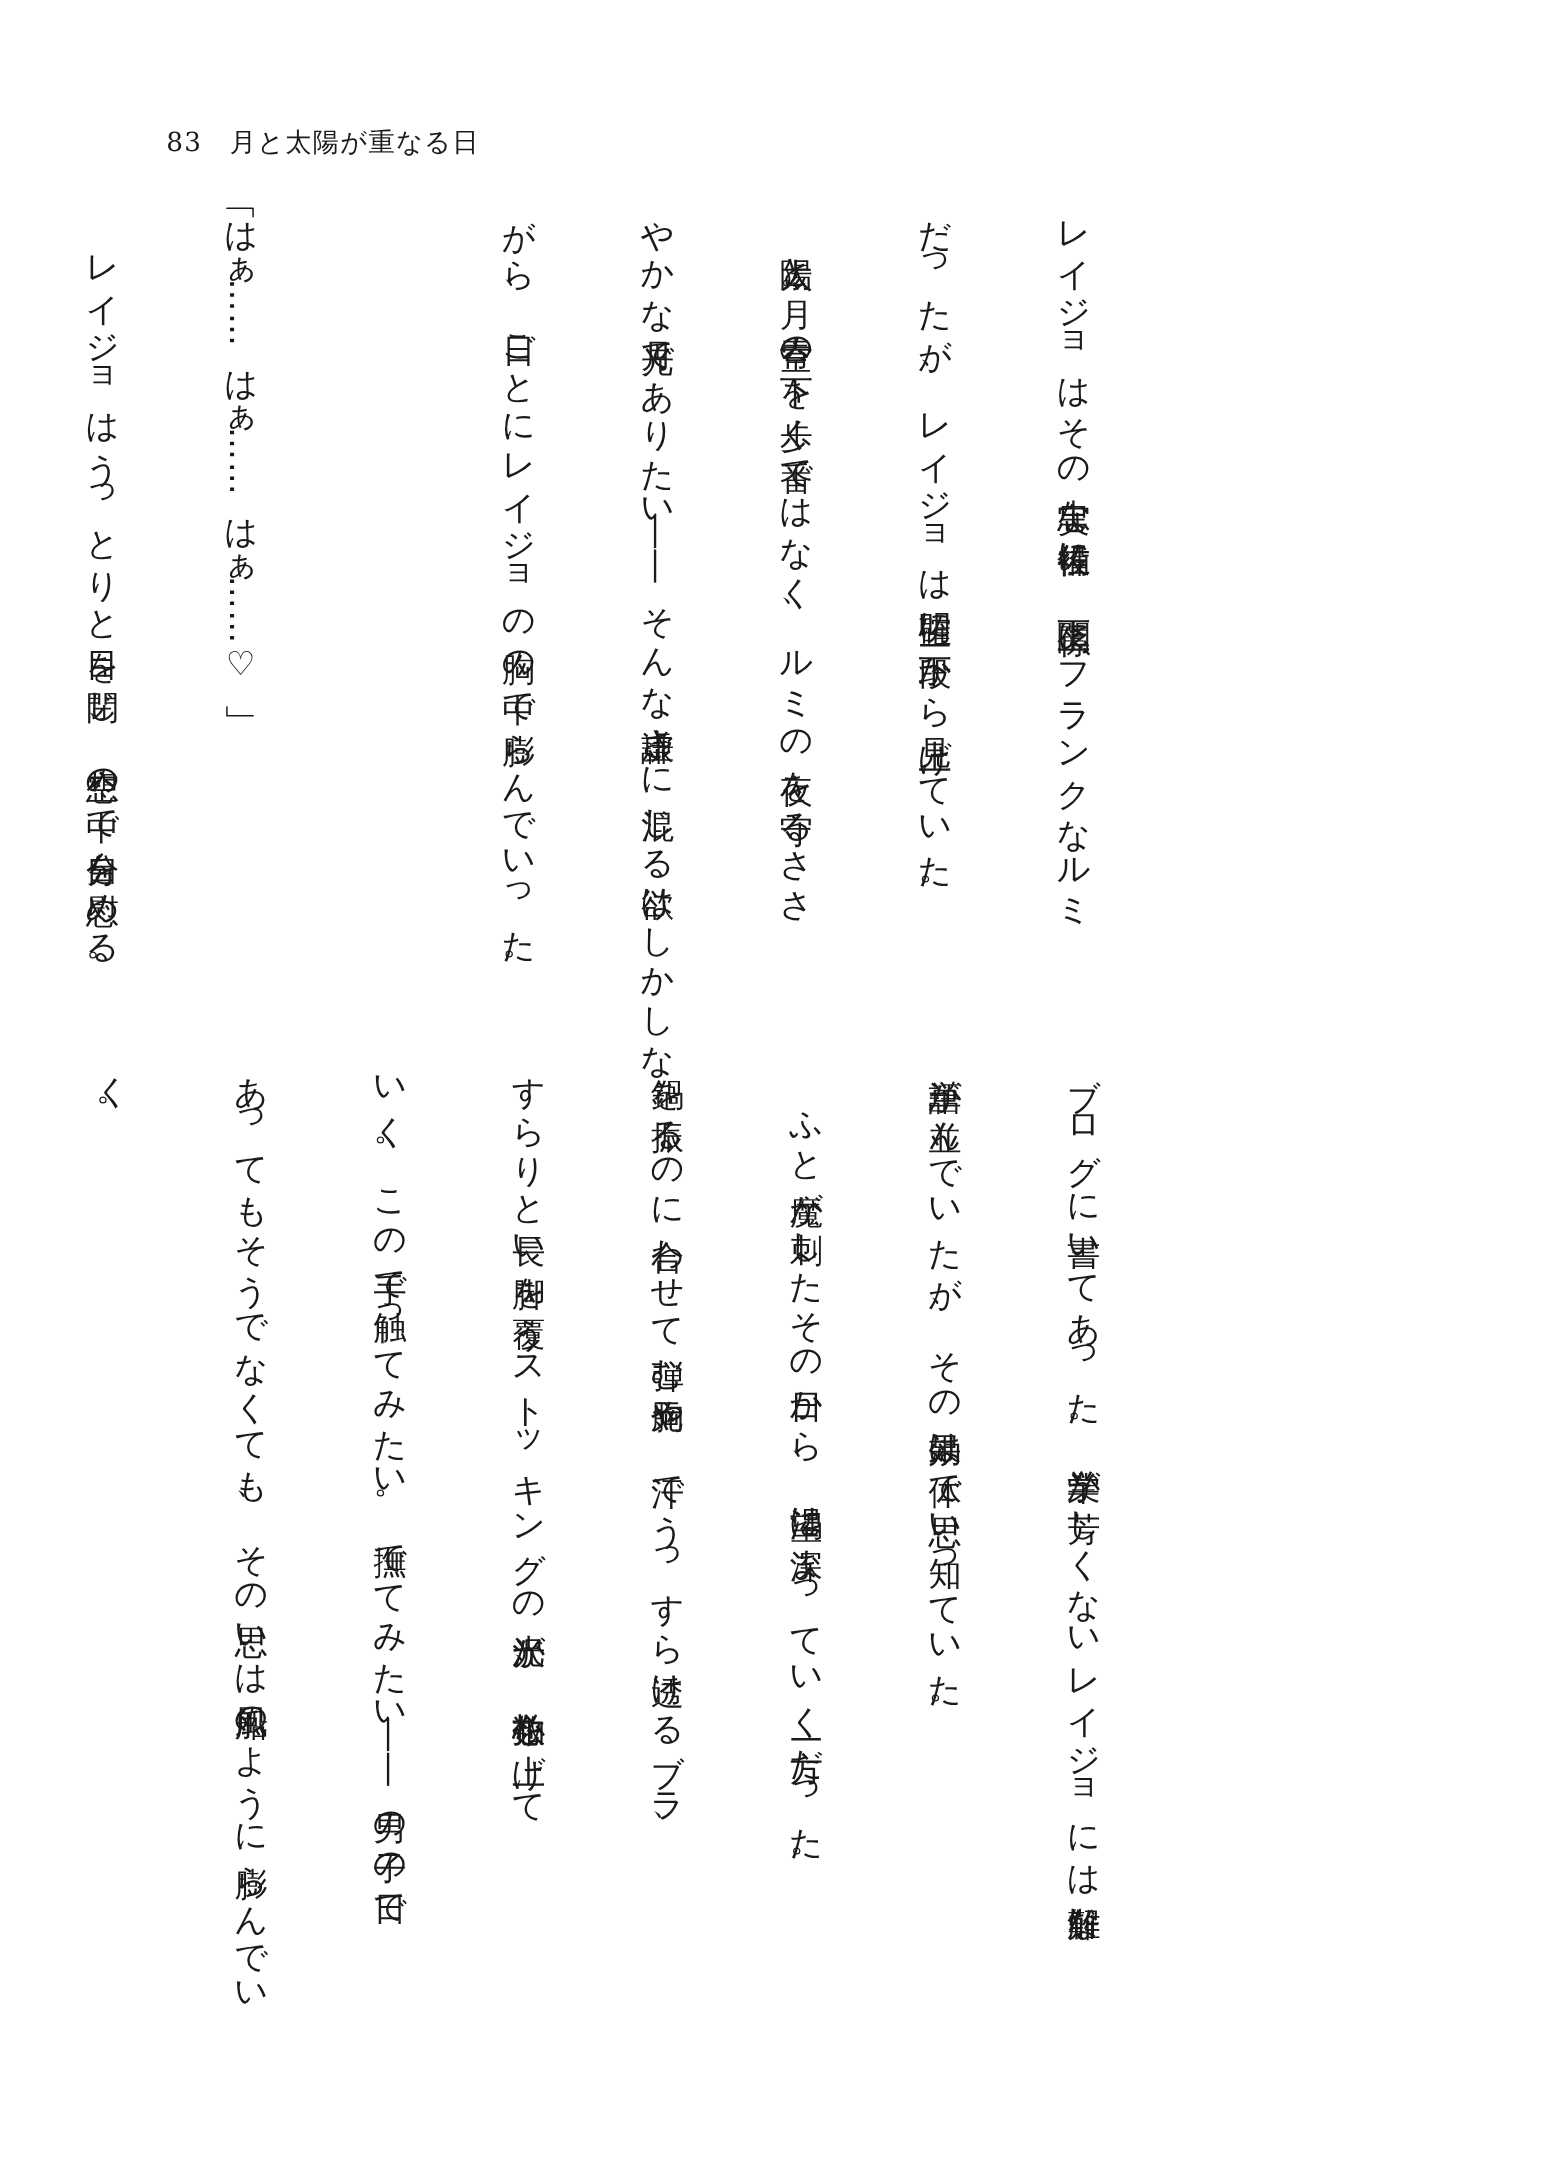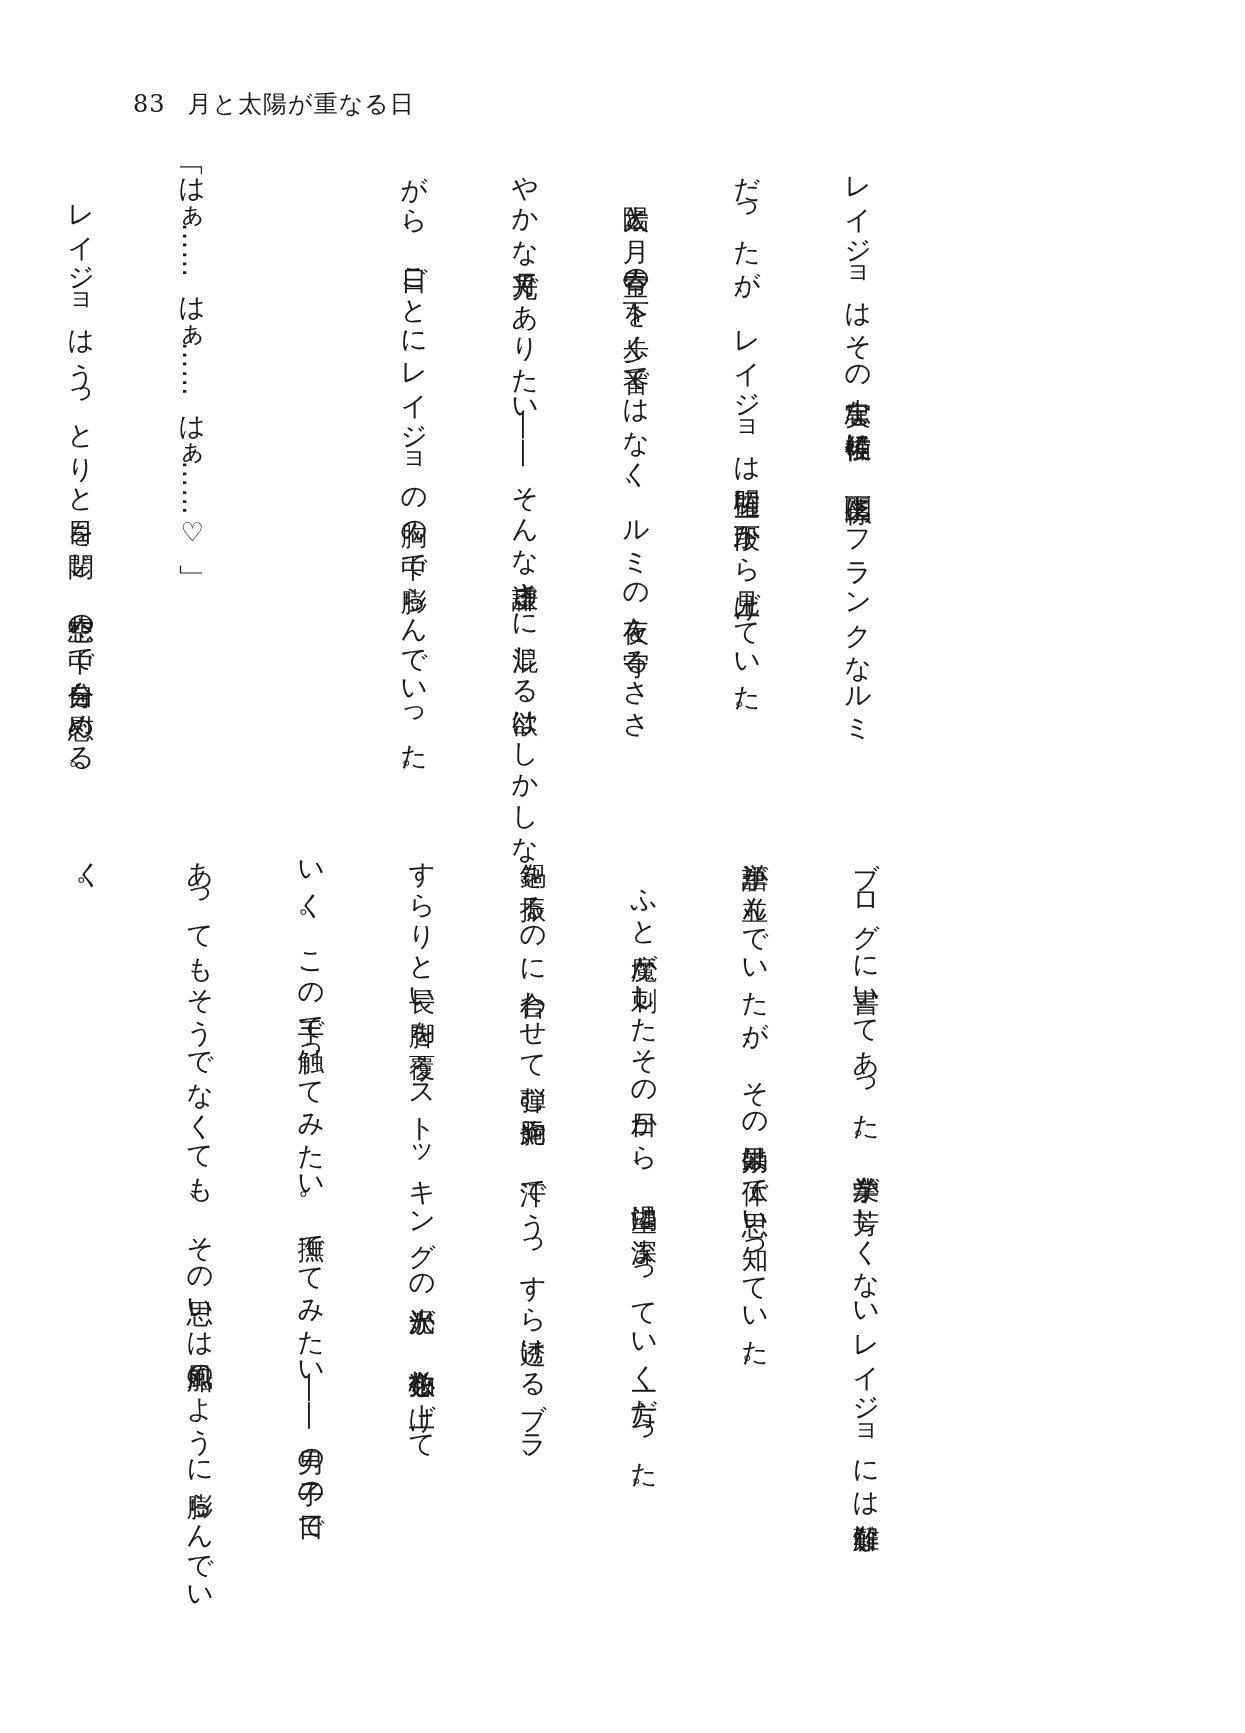--- a/index.html
+++ b/index.html
@@ -1,18 +1,18 @@
 <!DOCTYPE html>
 <html><head>
 <meta charset="utf-8">
 <style>
   html, body { margin:0; padding:0; background:#ffffff; }
   body { width:1245px; height:1733px; position:relative; overflow:hidden;
          font-family:"DejaVu Sans", "Liberation Sans", sans-serif; color:#1a1a1a; }
-  .header { position:absolute; left:133px; top:88px; font-size:24px; letter-spacing:1px;
+  .header { position:absolute; left:133px; top:100px; font-size:21px; letter-spacing:1px;
             font-family:"DejaVu Serif", "Liberation Serif", serif; white-space:nowrap; }
   .header .num { margin-right:22px; }
   .block { position:absolute; writing-mode:vertical-rl; -webkit-writing-mode:vertical-rl;
            font-size:26.5px; line-height:37px; letter-spacing:1.2px; white-space:pre;
            font-family:"DejaVu Sans", "Liberation Sans", sans-serif; }
   .top-block { right:294px; top:158px; height:600px; }
   .bottom-block { right:286px; top:843px; height:610px; }
   .line { display:block; }
 </style>
 </head>

